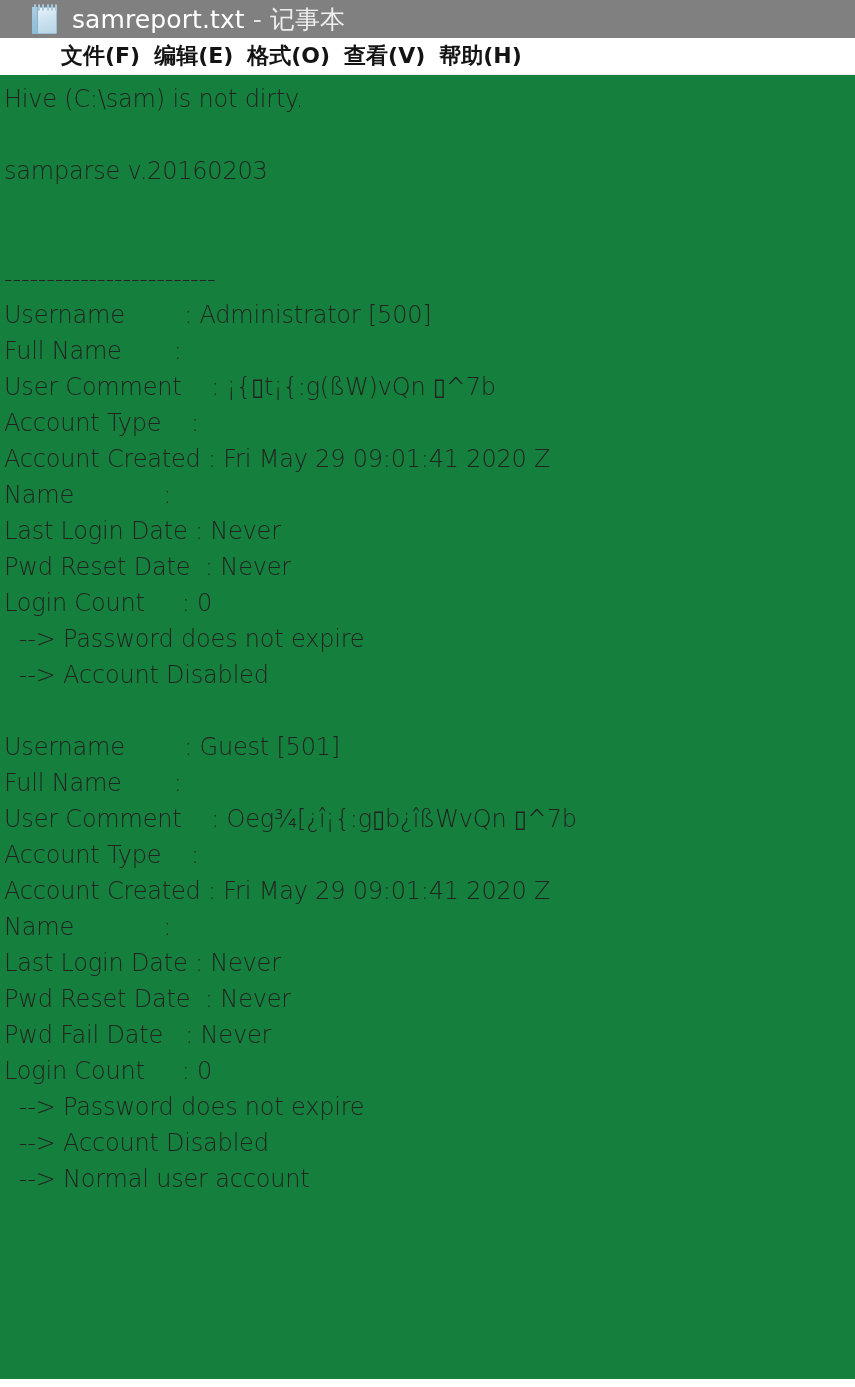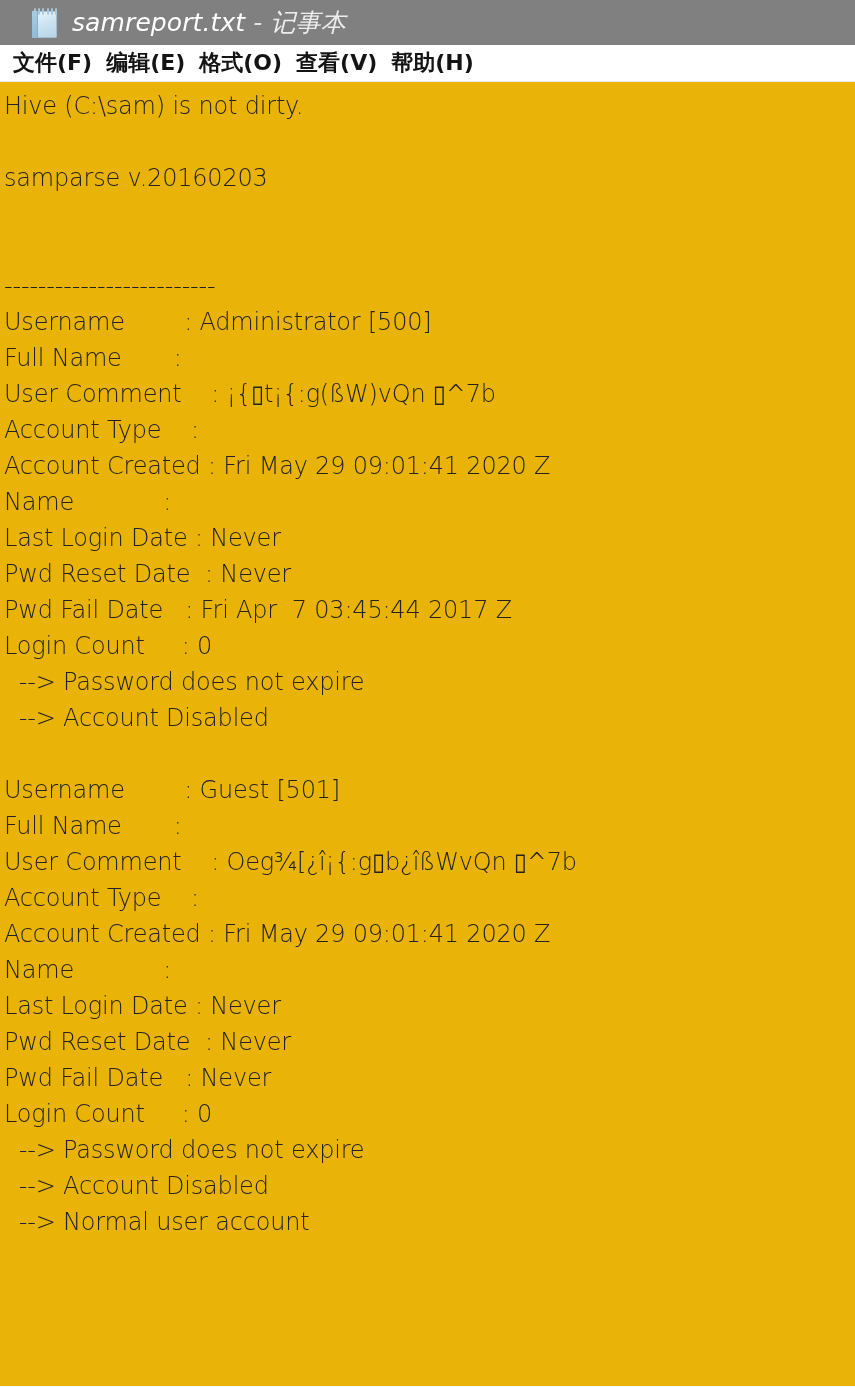--- a/index.html
+++ b/index.html
@@ -10,27 +10,26 @@
   body {
     width: 855px;
     height: 1387px;
     overflow: hidden;
     font-family: "DejaVu Sans", sans-serif;
     -webkit-font-smoothing: antialiased;
   }
 
   
   .titlebar {
-    height: 45px;
+    height: 38px;
     background: #808080;
     display: flex;
     align-items: center;
     padding-left: 32px;
     box-sizing: border-box;
-    font-style: italic;
   }
   .np-icon {
     position: relative;
     width: 26px;
     height: 30px;
     flex: 0 0 auto;
     margin-right: 14px;
   }
   .np-icon .page {
     position: absolute;
@@ -78,34 +77,35 @@
 
   
   .menubar {
     height: 37px;
     background: #ffffff;
     display: flex;
     align-items: center;
     padding-left: 6px;
     box-sizing: border-box;
     border-bottom: 1px solid #ebebeb;
+    margin-left: 48px;
   }
   .menu-item {
     color: #141414;
     font-size: 22px;
     line-height: 22px;
     font-weight: 700;
     white-space: nowrap;
     padding: 0 7px;
     font-family: "DejaVu Sans", sans-serif;
   }
 
   
   .textarea {
-    background: #eab308;
+    background: #15803d;
     padding: 6px 0 0 4px;
     box-sizing: border-box;
     height: 1304px;
     overflow: hidden;
   }
   .line {
     font-family: "DejaVu Sans", sans-serif;
     font-size: 24px;
     line-height: 36px;
     height: 36px;
@@ -151,21 +151,20 @@
     <div class="line blank">&nbsp;</div>
     <div class="line">-------------------------</div>
     <div class="line">Username        : Administrator [500]</div>
     <div class="line">Full Name       :</div>
     <div class="line">User Comment    : ¡{▯t¡{:g(ßW)vQn ▯^7b</div>
     <div class="line">Account Type    :</div>
     <div class="line">Account Created : Fri May 29 09:01:41 2020 Z</div>
     <div class="line">Name            :</div>
     <div class="line">Last Login Date : Never</div>
     <div class="line">Pwd Reset Date  : Never</div>
-    <div class="line">Pwd Fail Date   : Fri Apr  7 03:45:44 2017 Z</div>
     <div class="line">Login Count     : 0</div>
     <div class="line">  --&gt; Password does not expire</div>
     <div class="line">  --&gt; Account Disabled</div>
     <div class="line blank">&nbsp;</div>
     <div class="line">Username        : Guest [501]</div>
     <div class="line">Full Name       :</div>
     <div class="line">User Comment    : Oeg¾[¿î¡{:g▯b¿îßWvQn ▯^7b</div>
     <div class="line">Account Type    :</div>
     <div class="line">Account Created : Fri May 29 09:01:41 2020 Z</div>
     <div class="line">Name            :</div>

